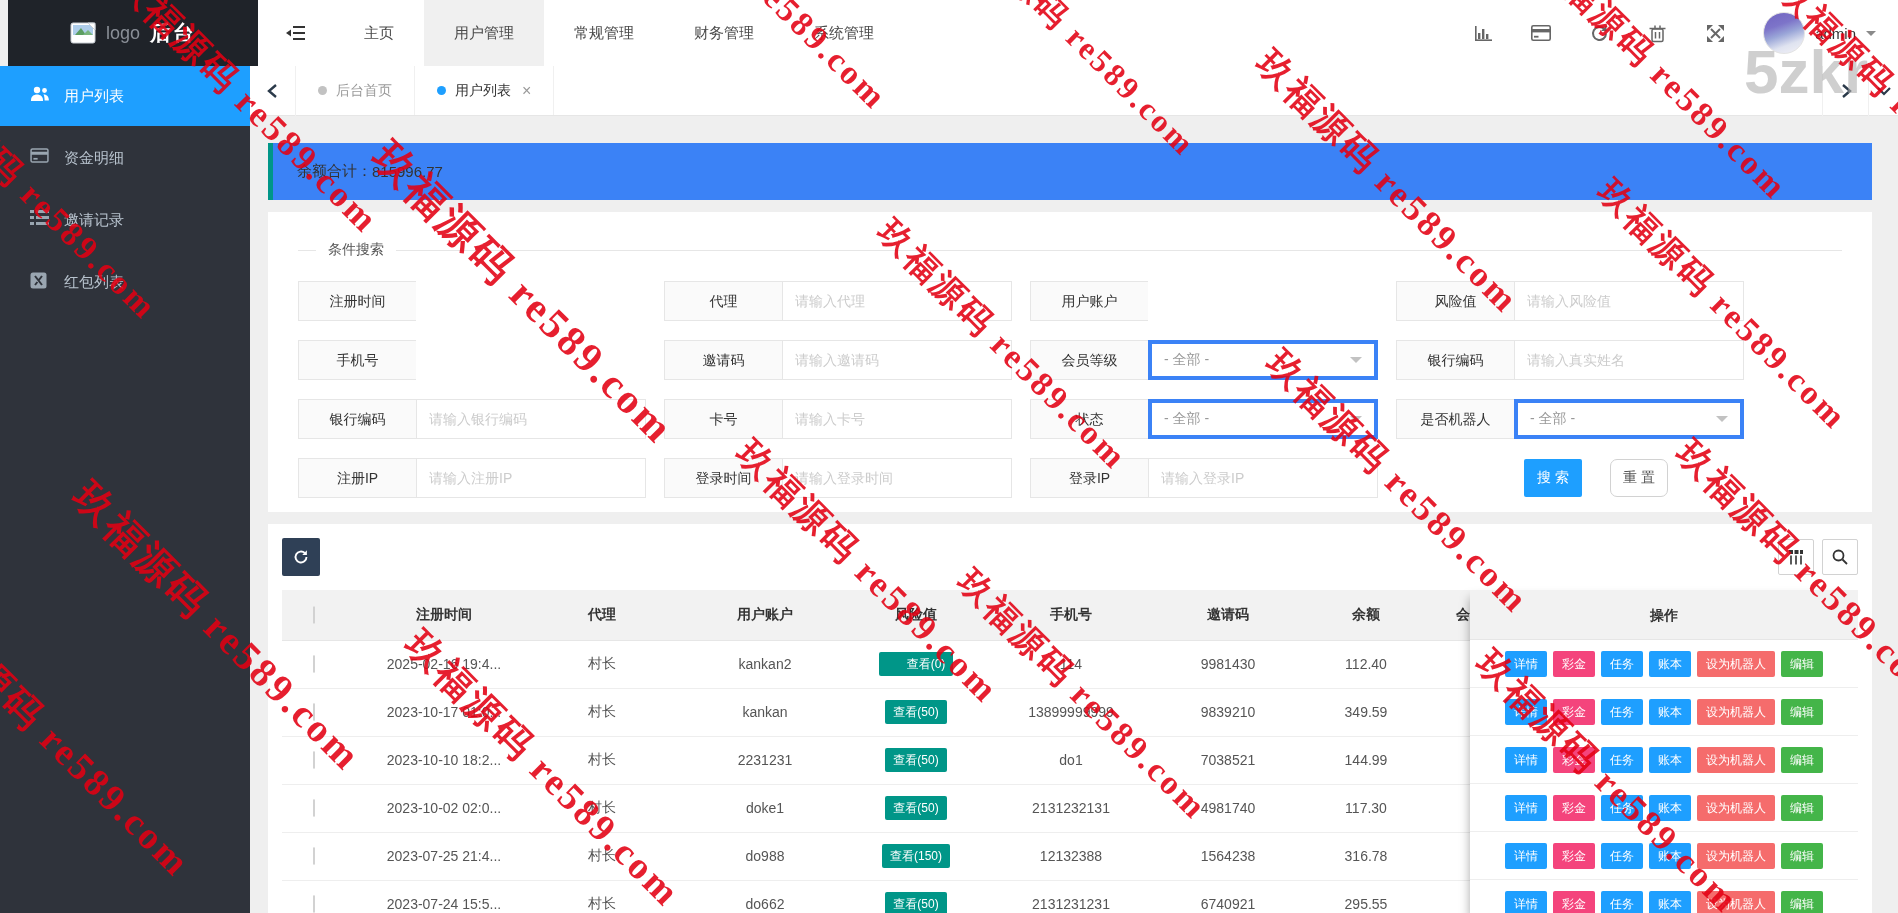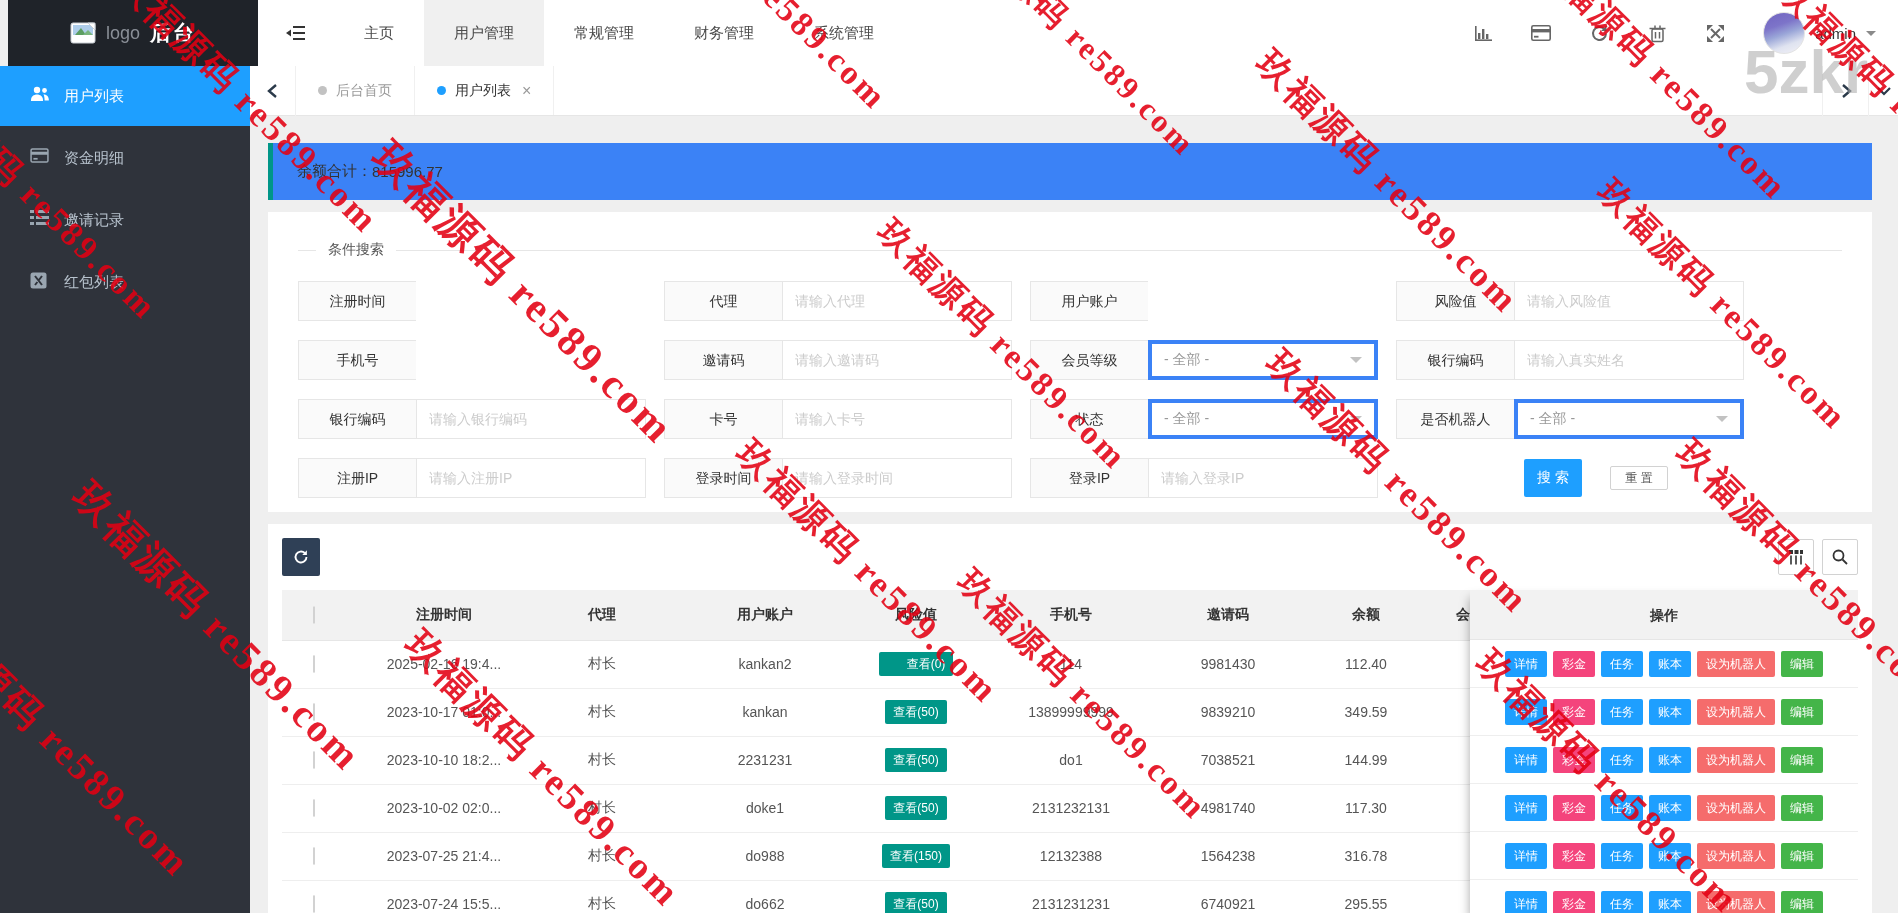--- a/index.html
+++ b/index.html
@@ -53,21 +53,21 @@
   .form-row { display:flex; margin-top:19px; }
   .form-row:first-of-type { margin-top:30px; }
   .field-group { display:flex; width:348px; margin-right:18px; }
   .f-label { width:118px; height:40px; line-height:38px; text-align:center; background:#fafafa; border:1px solid #e6e6e6; border-right:none; font-size:14px; color:#333; }
   .f-input { flex:1; height:40px; border:1px solid #e6e6e6; padding:0 12px; font-size:14px; color:#333; outline:none; font-family:inherit; }
   .f-input::placeholder { color:#ccc; }
   .f-select { flex:1; height:40px; border:4px solid #3b82f6; padding:0 12px; font-size:14px; color:#999; display:flex; align-items:center; justify-content:space-between; cursor:pointer; background:#fff; }
   .sel-caret { width:0; height:0; border:6px solid transparent; border-top-color:#c2c2c2; margin-top:6px; }
   .form-btns { display:flex; align-items:center; margin-left:128px; gap:28px; }
   .btn-search { width:58px; height:38px; background:#1E9FFF; color:#fff; border:none; border-radius:2px; font-size:14px; cursor:pointer; font-family:inherit; }
-  .btn-reset { width:58px; height:24px; background:#fff; color:#555; border:1px solid #d2d2d2; border-radius:2px; font-size:12px; cursor:pointer; font-family:inherit; }
+  .btn-reset { width:58px; height:38px; background:#fff; color:#555; border:1px solid #d2d2d2; border-radius:7px; font-size:14px; cursor:pointer; font-family:inherit; }
 
   
   .table-card { padding:10px 14px 20px 14px; height:900px; }
   .tbl-toolbar { height:46px; display:flex; align-items:center; justify-content:space-between; }
   .btn-refresh { width:38px; height:38px; background:#2F4056; border:none; border-radius:2px; color:#fff; cursor:pointer; display:flex; align-items:center; justify-content:center; }
   .tool-right { display:flex; gap:8px; }
   .tool-ico { width:36px; height:36px; background:#fff; border:1px solid #d2d2d2; border-radius:2px; color:#333; cursor:pointer; display:flex; align-items:center; justify-content:center; }
 
   .tbl-wrap { position:relative; margin-top:10px; }
   table.grid { width:1576px; border-collapse:collapse; table-layout:fixed; }

